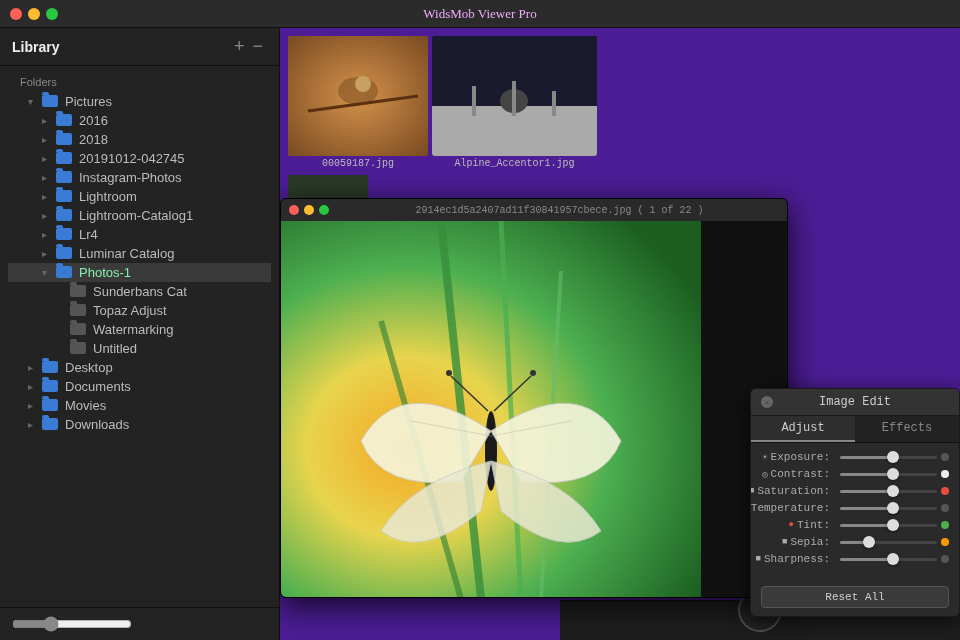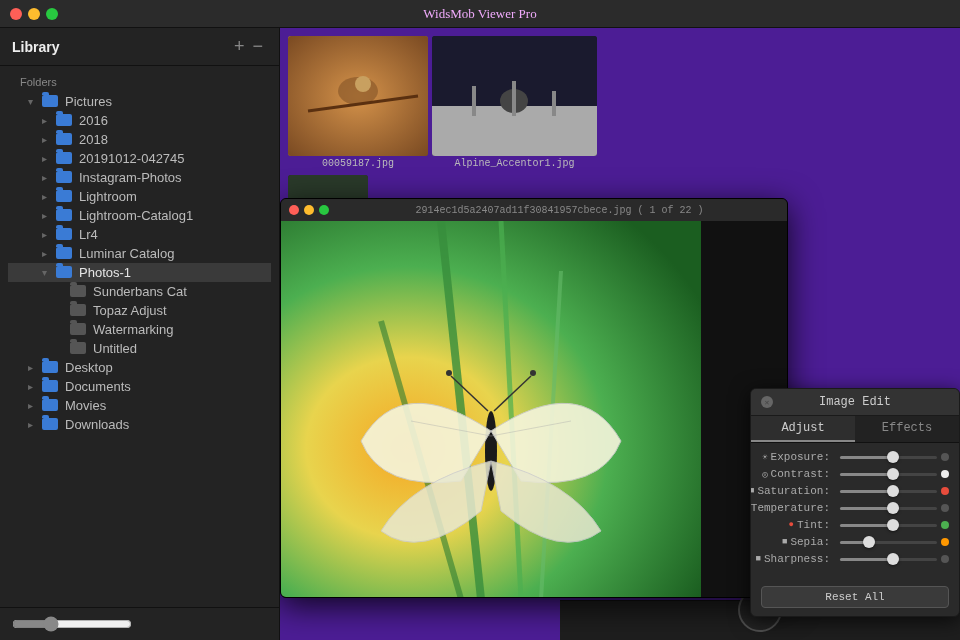--- a/index.html
+++ b/index.html
@@ -150,21 +150,21 @@
       background: #555;
       border-radius: 2px 2px 0 0;
     }
     .tree-label {
       color: #bbb;
       font-size: 13px;
       white-space: nowrap;
       overflow: hidden;
       text-overflow: ellipsis;
     }
-    .tree-item.selected .tree-label { color: #e5e5e5; }
+    .tree-item.selected .tree-label { color: #86efac; }
     .indent-1 { padding-left: 20px; }
     .indent-2 { padding-left: 34px; }
     .indent-3 { padding-left: 48px; }
 
     
     .sidebar-bottom {
       border-top: 1px solid #111;
       padding: 8px 12px;
       display: flex;
       align-items: center;

